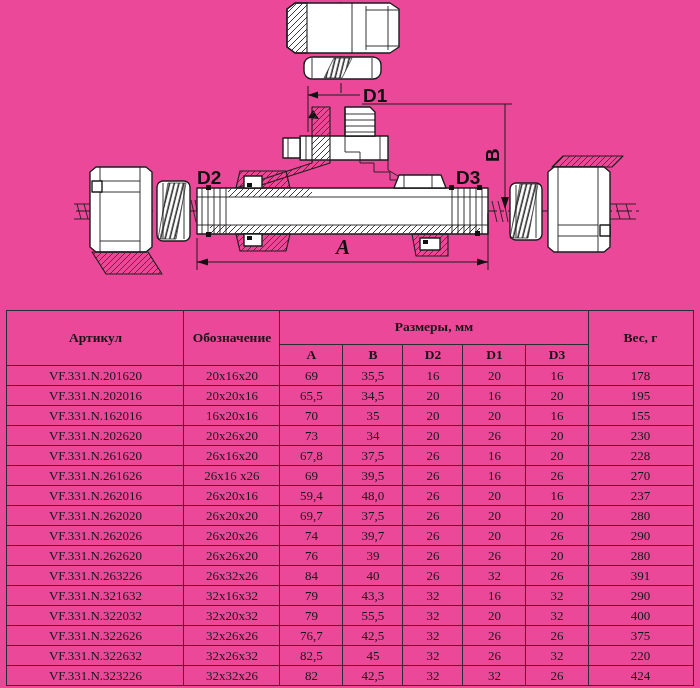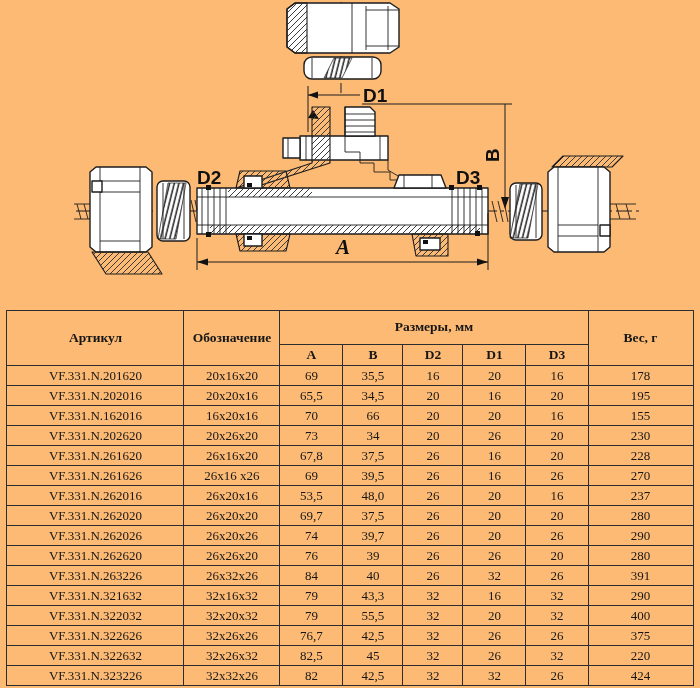--- a/index.html
+++ b/index.html
@@ -1,16 +1,16 @@
 <!DOCTYPE html>
 <html><head>
 <meta charset="utf-8">
 <style>
   html,body { margin:0; padding:0; background:#ffffff; }
-  .page { width:700px; height:688px; background:#fdba74; position:relative; overflow:hidden;
+  .page { width:700px; height:688px; background:#ec4899; position:relative; overflow:hidden;
           font-family:"Liberation Serif", serif; }
   .drawing-wrap { width:700px; height:306px; }
 
   
   svg .o   { fill:#fff; stroke:#1d1d1d; stroke-width:1.4; stroke-linejoin:round; }
   svg .t   { fill:none; stroke:#1d1d1d; stroke-width:0.9; }
   svg .h   { fill:url(#hatch); stroke:#1d1d1d; stroke-width:1.1; stroke-linejoin:round; }
   svg .d   { fill:none; stroke:#1d1d1d; stroke-width:1; }
   svg .cl  { fill:none; stroke:#1d1d1d; stroke-width:1; stroke-dasharray:16 4 3 4; }
   svg .blk { fill:#111; stroke:none; }
@@ -252,21 +252,21 @@
       <td>20</td>
       <td>16</td>
       <td>20</td>
       <td>195</td>
     </tr>
 
     <tr>
       <td>VF.331.N.162016</td>
       <td>16x20x16</td>
       <td>70</td>
-      <td>66</td>
+      <td>35</td>
       <td>20</td>
       <td>20</td>
       <td>16</td>
       <td>155</td>
     </tr>
 
     <tr>
       <td>VF.331.N.202620</td>
       <td>20x26x20</td>
       <td>73</td>
@@ -295,21 +295,21 @@
       <td>39,5</td>
       <td>26</td>
       <td>16</td>
       <td>26</td>
       <td>270</td>
     </tr>
 
     <tr>
       <td>VF.331.N.262016</td>
       <td>26x20x16</td>
-      <td>53,5</td>
+      <td>59,4</td>
       <td>48,0</td>
       <td>26</td>
       <td>20</td>
       <td>16</td>
       <td>237</td>
     </tr>
 
     <tr>
       <td>VF.331.N.262020</td>
       <td>26x20x20</td>

